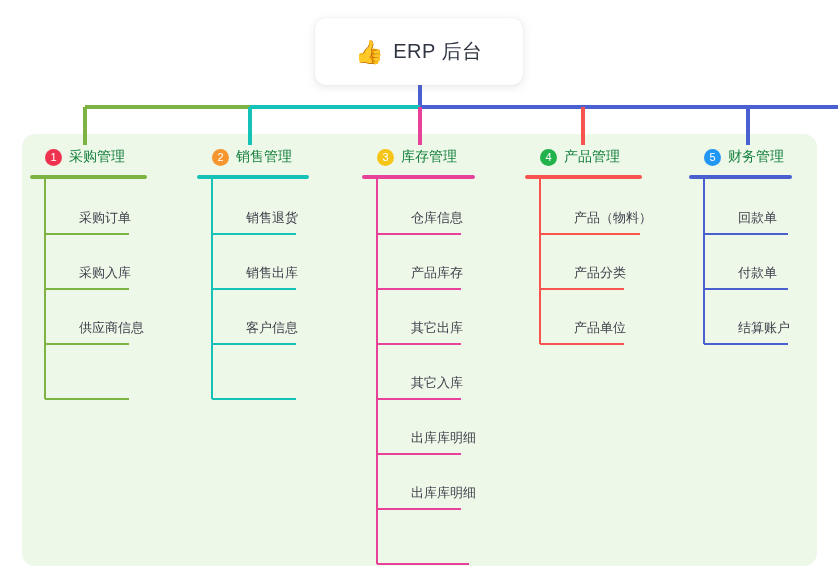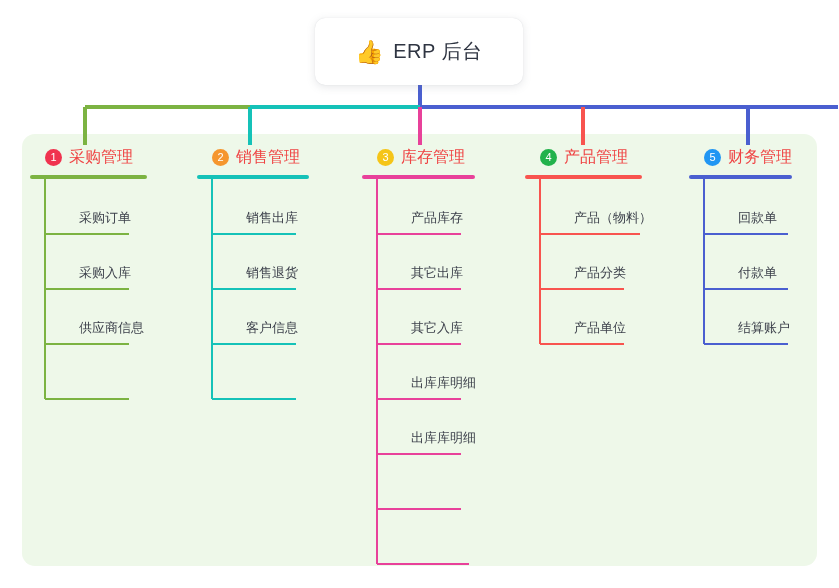--- a/index.html
+++ b/index.html
@@ -86,22 +86,22 @@
     width: 17px; height: 17px;
     border-radius: 50%;
     color: #ffffff;
     font-size: 11px;
     line-height: 17px;
     text-align: center;
     flex: 0 0 auto;
     font-weight: 400;
   }
   .col-title {
-    font-size: 16px;
-    color: #ef4444;
+    font-size: 14px;
+    color: #15803d;
     white-space: nowrap;
   }
   .col-underline {
     height: 4px;
     border-radius: 2px;
     margin-top: 6px;
   }
   .items {
     position: relative;
     padding-left: 15px;
@@ -190,38 +190,41 @@
         </div>
       </div>
       <div class="column" style="left: 197px; width: 145px;">
         <div class="col-header">
           <span class="badge" style="background: rgb(245, 150, 46);">2</span>
           <span class="col-title">销售管理</span>
         </div>
         <div class="col-underline" style="background: rgb(21, 194, 184); width: 112px;"></div>
         <div class="items">
           <div class="item">
+            <span class="item-label">销售退货</span>
+          </div>
+          <div class="item">
             <span class="item-label">销售出库</span>
-          </div>
-          <div class="item">
-            <span class="item-label">销售退货</span>
           </div>
           <div class="item">
             <span class="item-label">客户信息</span>
           </div>
         </div>
       </div>
       <div class="column" style="left: 362px; width: 145px;">
         <div class="col-header">
           <span class="badge" style="background: rgb(245, 197, 24);">3</span>
           <span class="col-title">库存管理</span>
         </div>
         <div class="col-underline" style="background: rgb(232, 65, 154); width: 113px;"></div>
         <div class="items">
           <div class="item">
+            <span class="item-label">仓库信息</span>
+          </div>
+          <div class="item">
             <span class="item-label">产品库存</span>
           </div>
           <div class="item">
             <span class="item-label">其它出库</span>
           </div>
           <div class="item">
             <span class="item-label">其它入库</span>
           </div>
           <div class="item">
             <span class="item-label">出库库明细</span>

